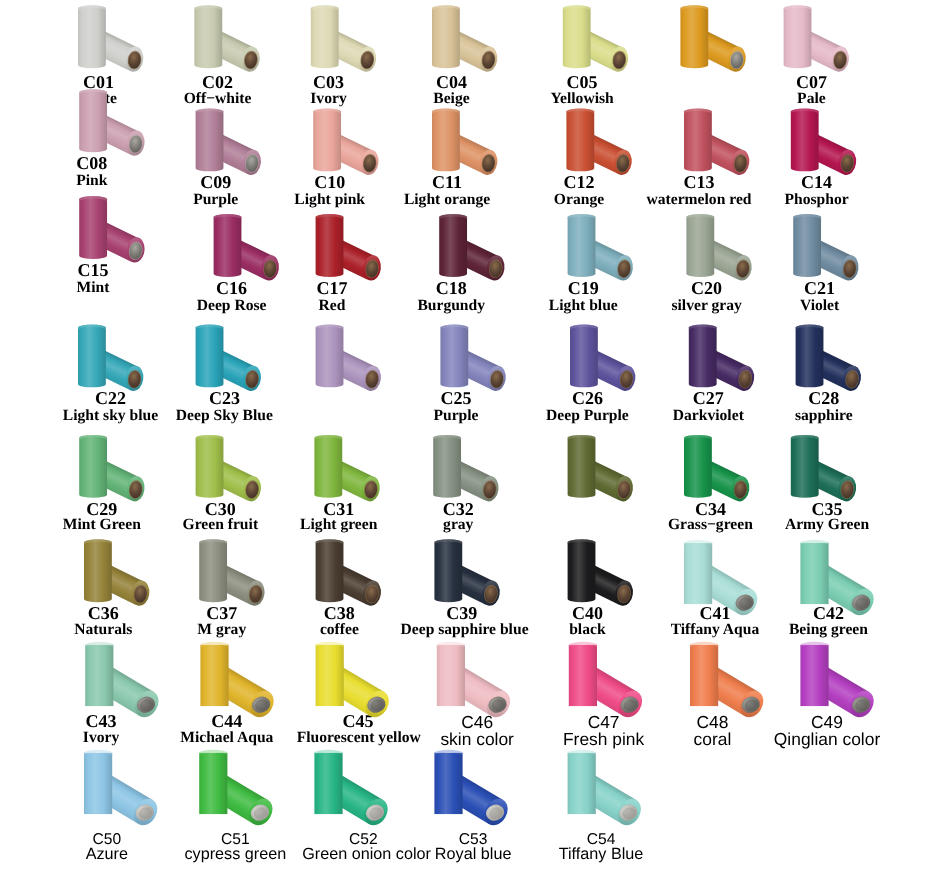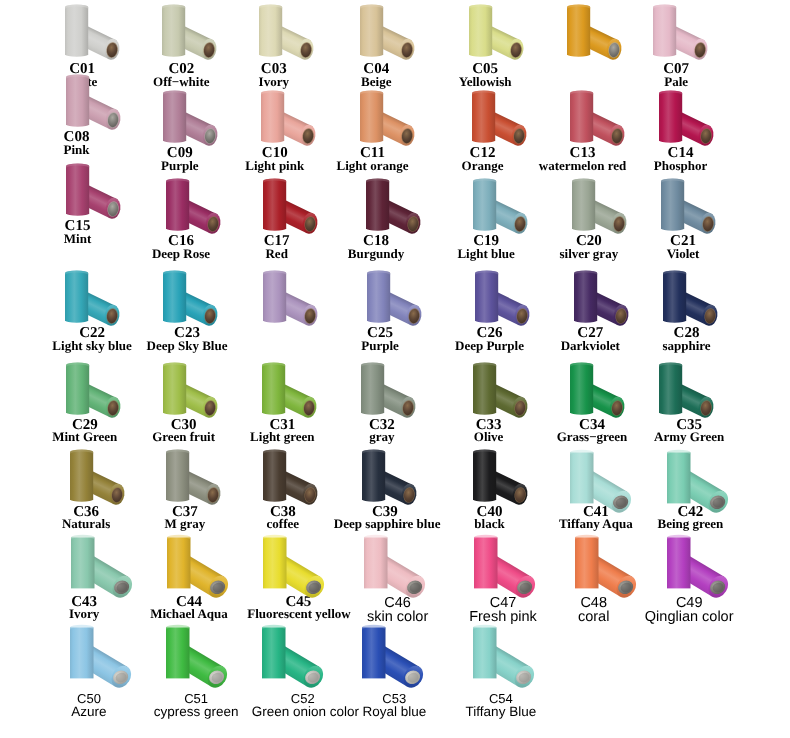--- a/index.html
+++ b/index.html
@@ -732,21 +732,21 @@
             <path d="M35 7 L35 54.2 A11.6 2.6 0 0 0 58.2 54.2 L58.2 7 A11.6 2.6 0 0 0 35 7 Z" fill="url(#g14a)"></path>
             <path d="M35 9 A11.6 2.6 0 0 1 58.2 9 L58.2 7 A11.6 2.6 0 0 0 35 7 Z" fill="#c17a9a" opacity=".45"></path>
           </g>
         </svg>
       </div>
       <div class="lbl" style="margin-left:-1.5px">
         <div class="code">C15</div>
         <div class="nm">Mint</div>
       </div>
     </div>
-<div class="cell " style="left:126px;top:174.2px">
+<div class="cell " style="left:138px;top:174.2px">
       <div class="art" style="height:61px;margin-left:5.1px">
         <svg width="116" height="66" viewBox="0 0 116 66">
           <defs>
             <linearGradient id="g15a" x1="0" y1="0" x2="1" y2="0">
               <stop offset="0" stop-color="#8f2a5c"></stop>
               <stop offset=".13" stop-color="#9a2d63"></stop>
               <stop offset=".40" stop-color="#ab517e"></stop>
               <stop offset=".70" stop-color="#9a2d63"></stop>
               <stop offset="1" stop-color="#812653"></stop>
             </linearGradient>
@@ -1587,24 +1587,20 @@
             <ellipse cx="82" cy="49.3" rx="7.4" ry="10.6" transform="rotate(8 82 49.3)" fill="url(#g32d)"></ellipse>
             <ellipse cx="82.1" cy="50" rx="5.7" ry="7.8" transform="rotate(8 82.1 50)" fill="#8a6c4c" opacity=".75"></ellipse>
             <ellipse cx="82.1" cy="50.1" rx="5.1" ry="7.1" transform="rotate(8 82.1 50.1)" fill="url(#g32c)"></ellipse>
           </g>
           <g>
             <path d="M35 7 L35 54.2 A11.6 2.6 0 0 0 58.2 54.2 L58.2 7 A11.6 2.6 0 0 0 35 7 Z" fill="url(#g32a)"></path>
             <path d="M35 9 A11.6 2.6 0 0 1 58.2 9 L58.2 7 A11.6 2.6 0 0 0 35 7 Z" fill="#8e9770" opacity=".45"></path>
           </g>
         </svg>
       </div>
-      <div class="lbl" style="margin-left:4.6px">
-        <div class="code">C33</div>
-        <div class="nm">Olive</div>
-      </div>
     </div>
 <div class="cell " style="left:532px;top:357.6px">
       <div class="art" style="height:61px;margin-left:3.3px">
         <svg width="116" height="66" viewBox="0 0 116 66">
           <defs>
             <linearGradient id="g33a" x1="0" y1="0" x2="1" y2="0">
               <stop offset="0" stop-color="#158945"></stop>
               <stop offset=".13" stop-color="#17934a"></stop>
               <stop offset=".40" stop-color="#3ea569"></stop>
               <stop offset=".70" stop-color="#17934a"></stop>

